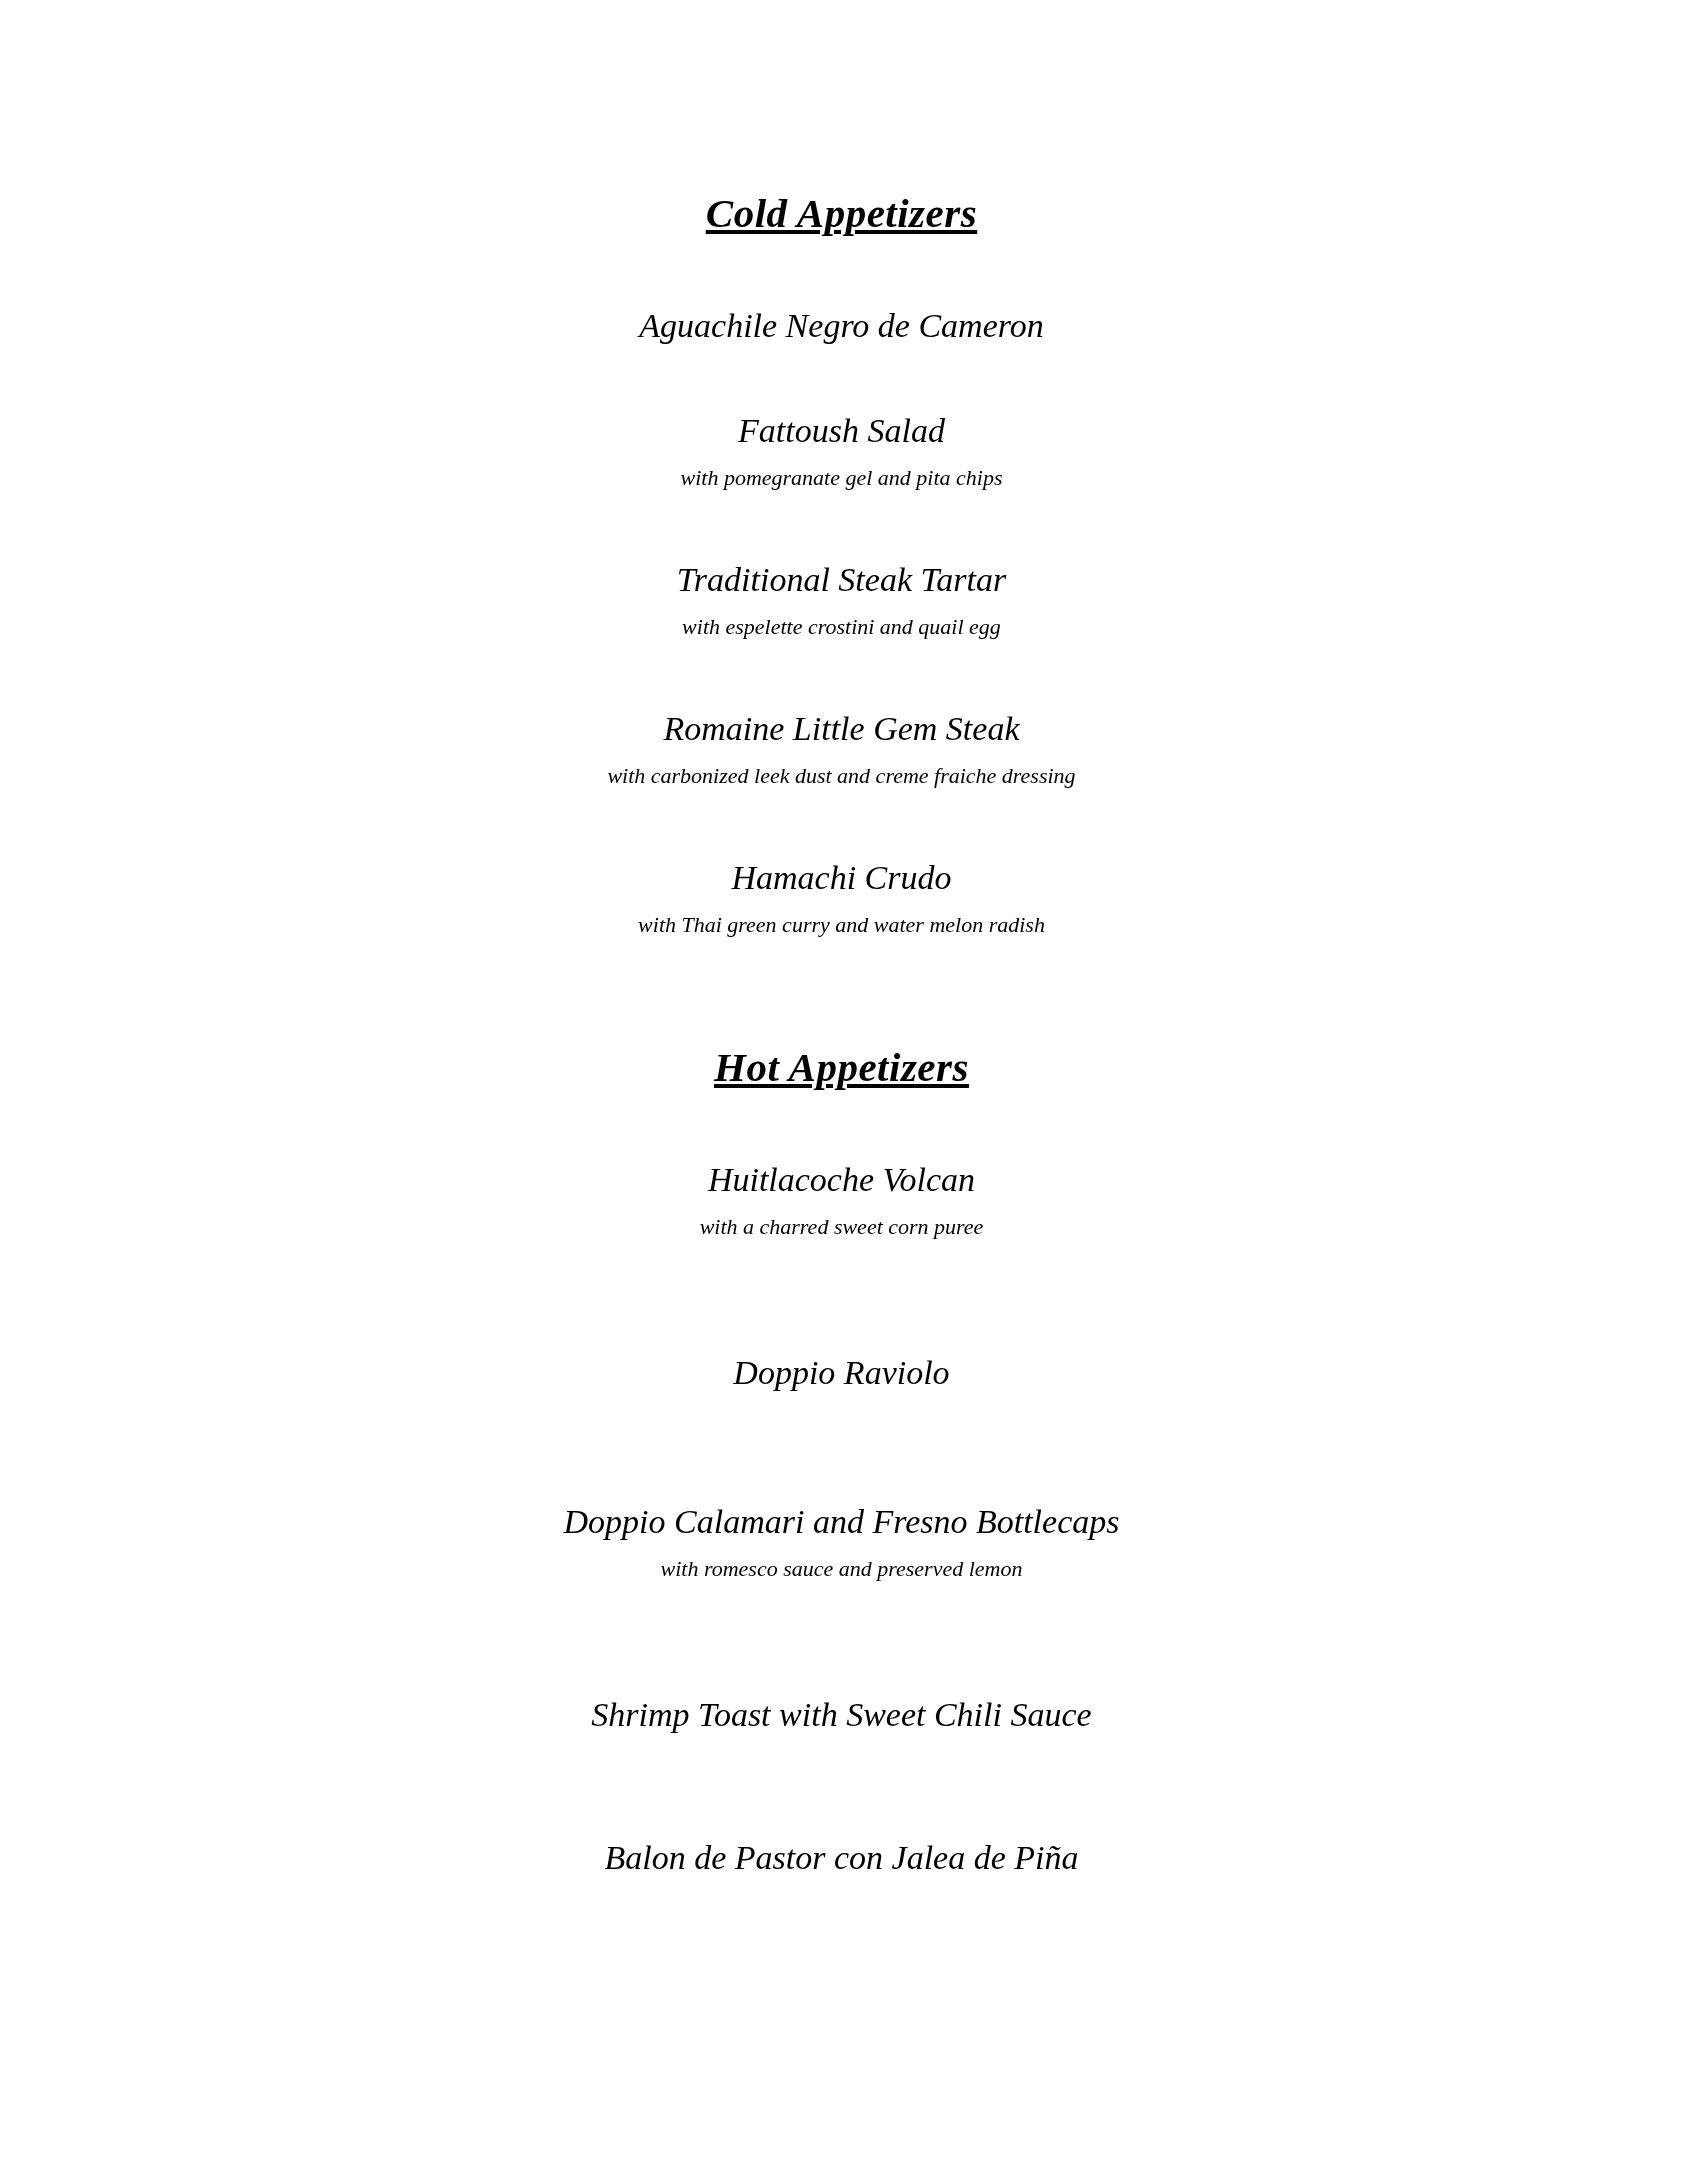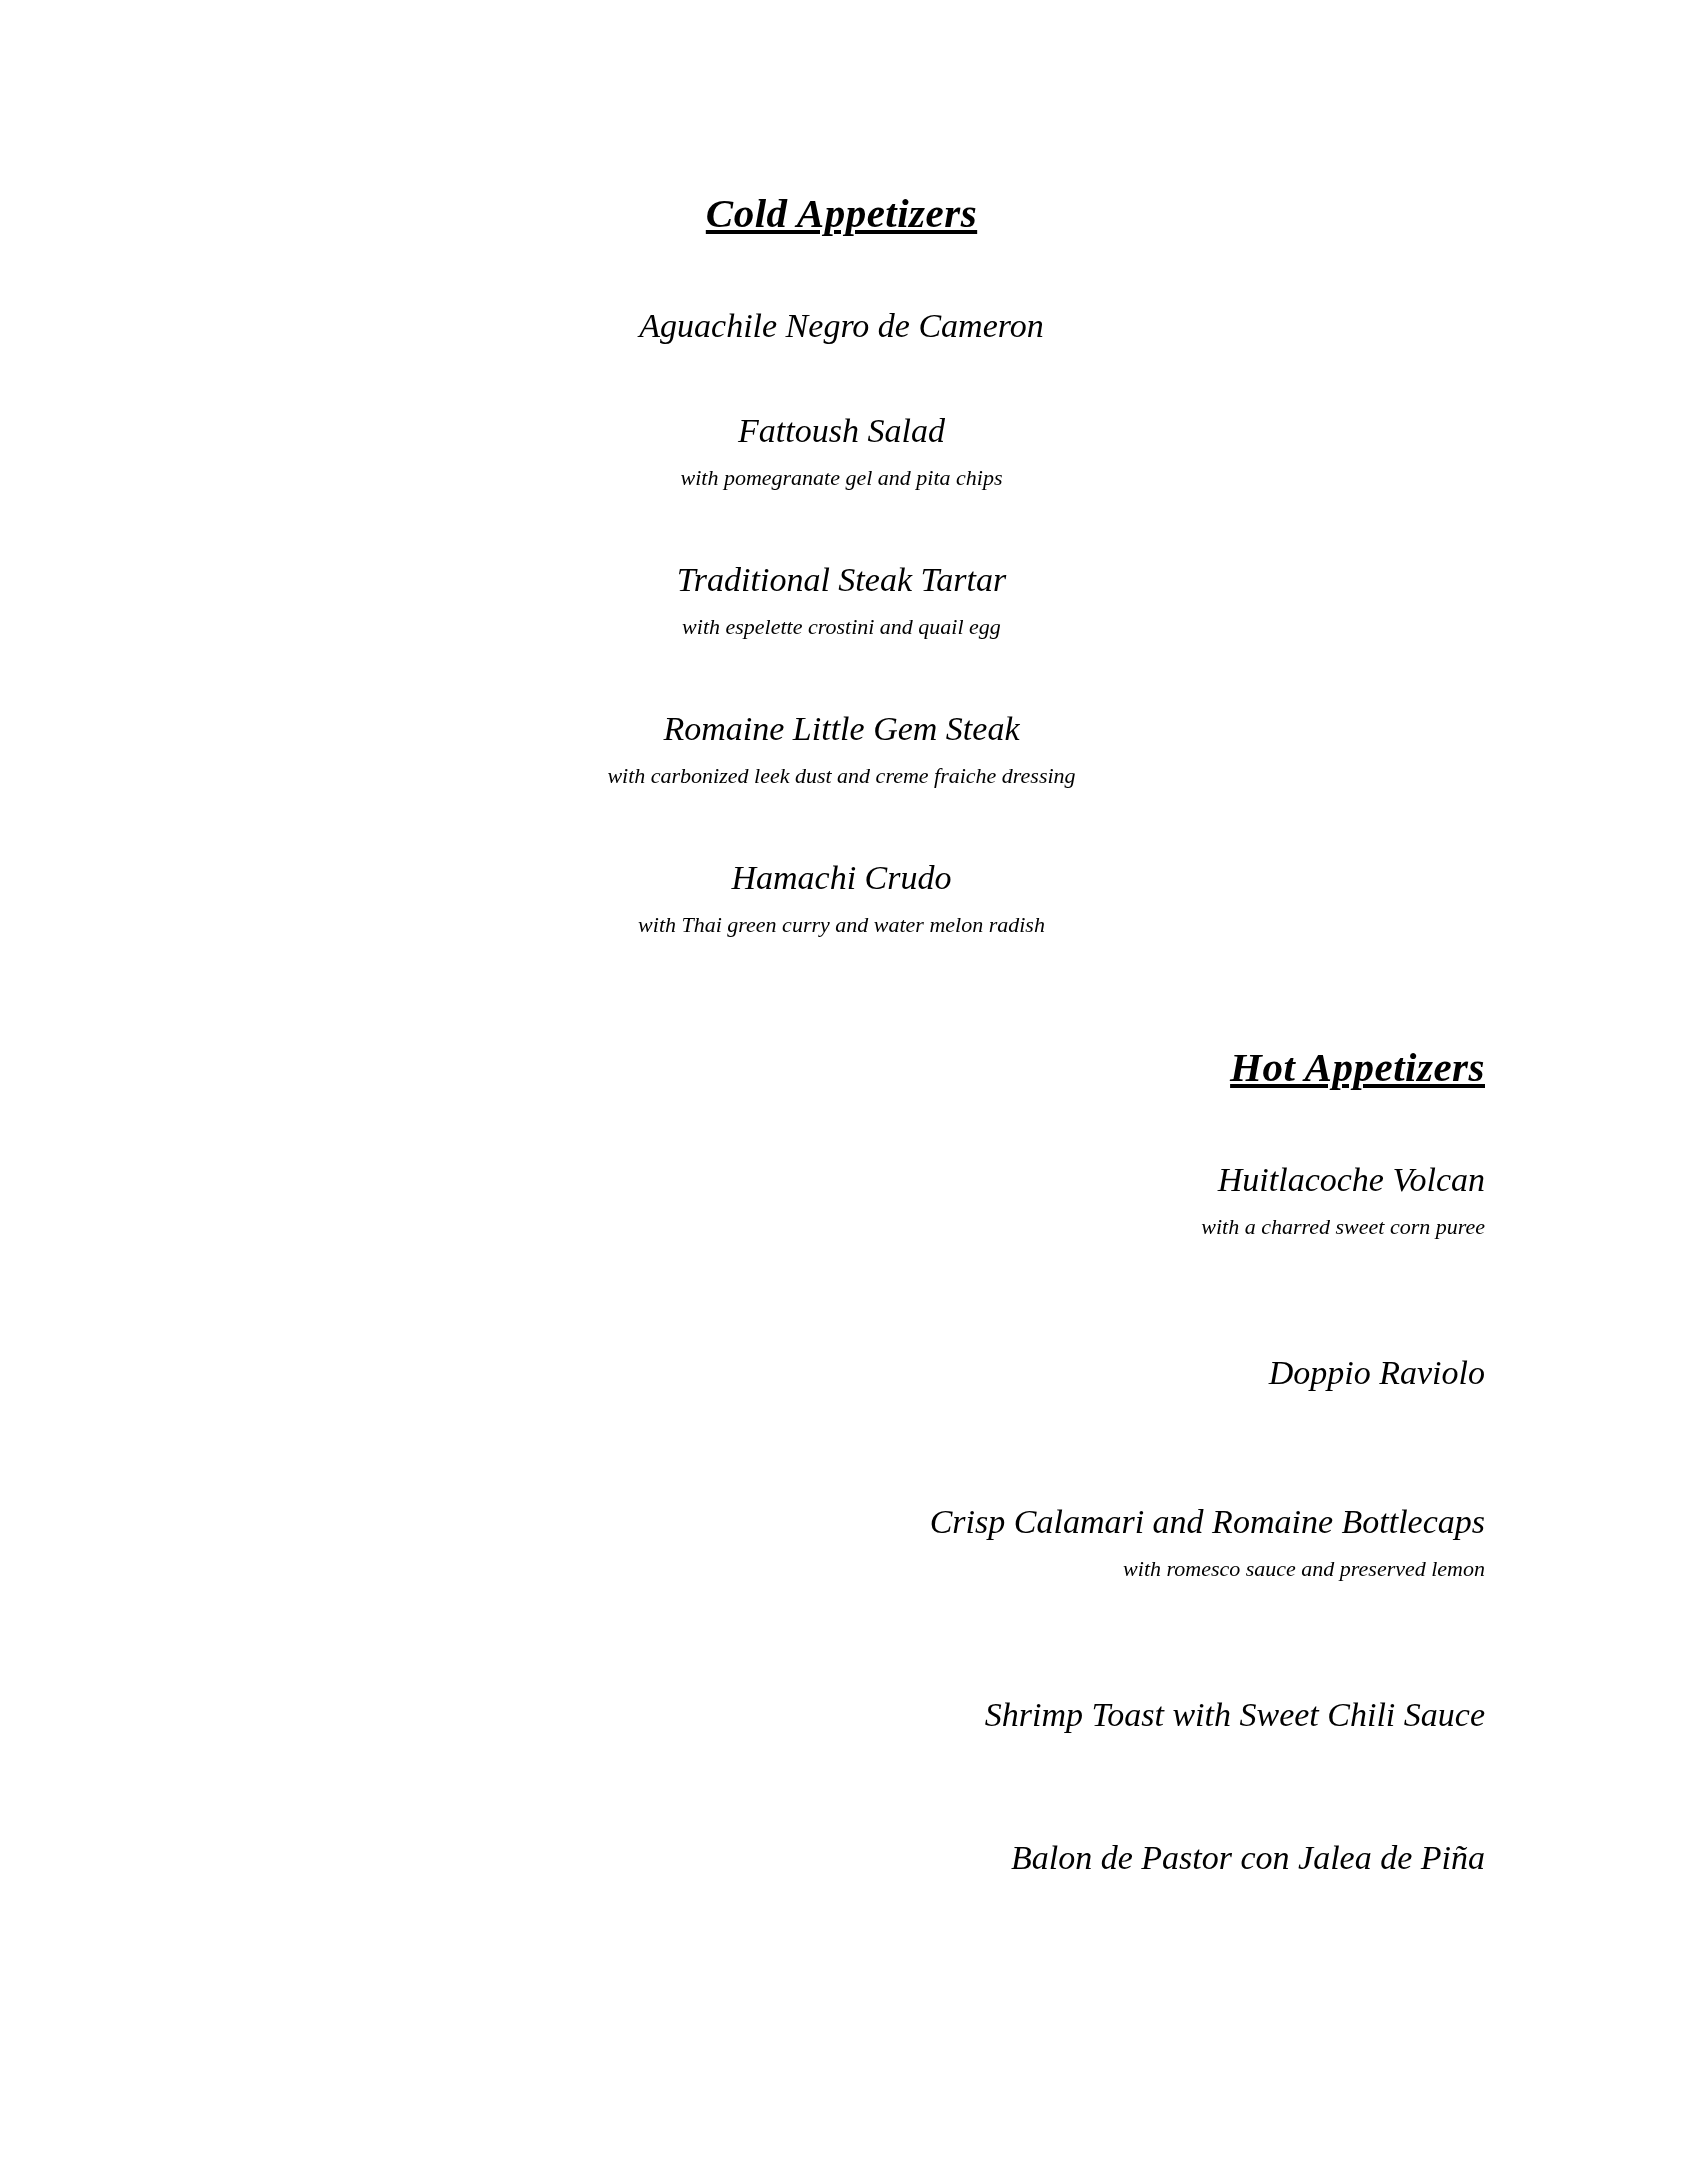--- a/index.html
+++ b/index.html
@@ -25,21 +25,20 @@
   }
   .section-title {
     font-size: 41px;
     line-height: 50px;
     font-weight: bold;
     text-decoration: underline;
     letter-spacing: 0.5px;
   }
   .section + .section {
     margin-top: 95px;
-    text-align: right;
   }
   .item {
     margin-top: 55px;
   }
   .item--first {
     margin-top: 63px;
   }
   .item--xl {
     margin-top: 99px;
   }
@@ -95,21 +94,21 @@
       <div class="item item--first">
         <div class="item-name">Huitlacoche Volcan</div>
         <div class="item-desc">with a charred sweet corn puree</div>
       </div>
 
       <div class="item item--xl">
         <div class="item-name">Doppio Raviolo</div>
       </div>
 
       <div class="item item--xl">
-        <div class="item-name">Crisp Calamari and Romaine Bottlecaps</div>
+        <div class="item-name">Doppio Calamari and Fresno Bottlecaps</div>
         <div class="item-desc">with romesco sauce and preserved lemon</div>
       </div>
 
       <div class="item item--xl">
         <div class="item-name">Shrimp Toast with Sweet Chili Sauce</div>
       </div>
 
       <div class="item item--last">
         <div class="item-name">Balon de Pastor con Jalea de Piña</div>
       </div>

